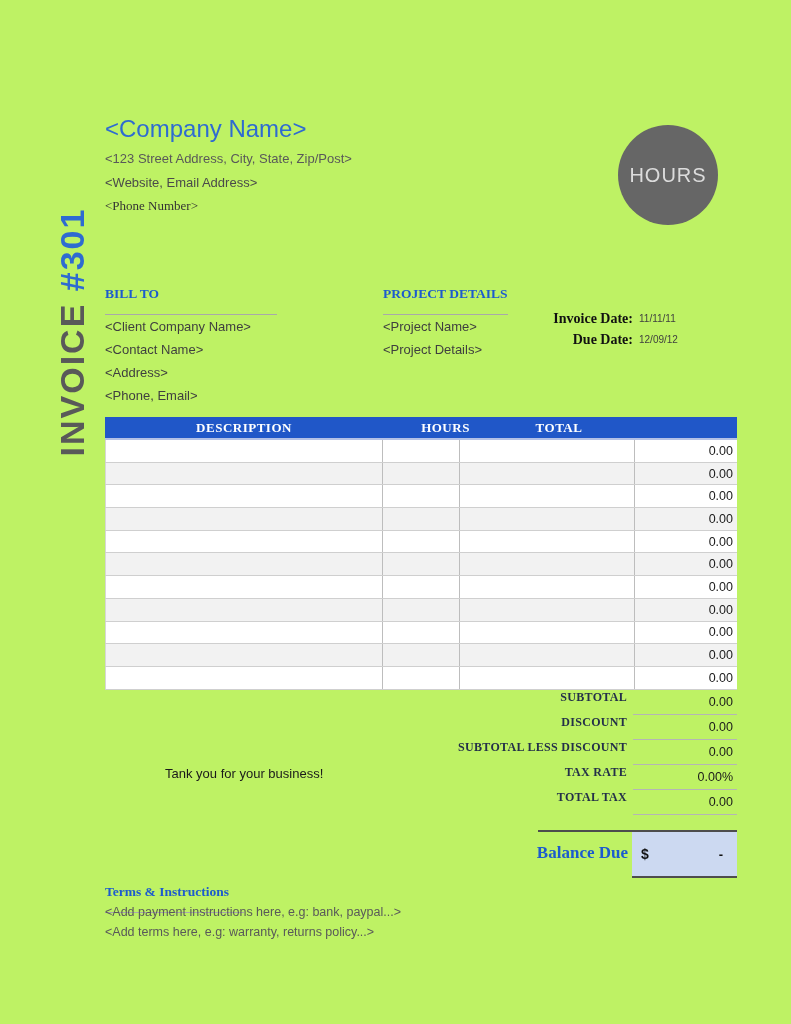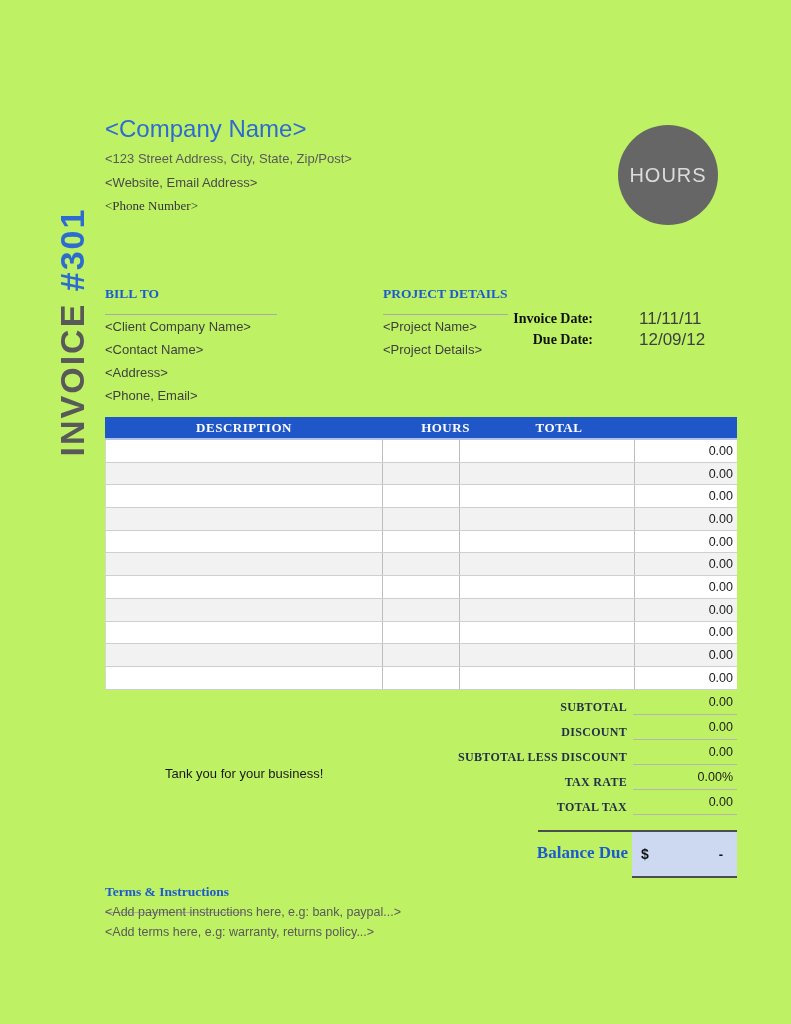--- a/index.html
+++ b/index.html
@@ -37,37 +37,37 @@
   }
   .heading-rule { border-bottom:1px solid #a9a9a9; }
   .billto-block { position:absolute; left:105px; top:286px; width:172px; }
   .project-block { position:absolute; left:383px; top:286px; width:125px; }
   .placeholder-line { font-size:13px; color:#3f3f3f; height:22px; line-height:22px; margin-top:1px; white-space:nowrap; }
 
   
   .dates-block { position:absolute; left:400px; top:308px; width:337px; }
   .date-row { display:flex; height:21px; align-items:center; }
   .date-label { flex:1; text-align:right; font-family:"Liberation Serif", serif; font-weight:bold; font-size:14px; color:#111; padding-right:4px;padding-left:40px; }
-  .date-value { width:100px; font-size:17px; color:#3f3f3f; padding-left:2px;margin-left:40px; }
+  .date-value { width:100px; font-size:10px; color:#3f3f3f; padding-left:2px; }
 
   
   .items-table { position:absolute; left:105px; top:417px; width:632px; }
   .thead { display:flex; height:23px; background:#2057c8; border-bottom:2px solid #b3c1e6;gap:24px; }
   .th { color:#ffffff; font-family:"Liberation Serif", serif; font-weight:bold; font-size:13px; letter-spacing:0.5px; display:flex; align-items:center; justify-content:center; }
   .col-desc { width:278px; } .col-hours { width:77px; } .col-rate { width:175px; } .col-total { width:102px; }
   .trow { display:flex; height:22.7px; border-bottom:1px solid #cfcfcf; background:#ffffff; }
   .trow:nth-of-type(even) { background:#f2f2f2; }
   .td { border-right:1px solid #bdbdbd; height:100%; }
   .td:first-child { border-left:1px solid #d6d6d6; }
   .td:last-child { border-right:none; }
   .td-total { display:flex; align-items:center; justify-content:flex-end; padding-right:4px; font-size:12.5px; color:#1a1a1a; border-right:none; }
 
   
   .totals-block { position:absolute; left:300px; top:690px; width:437px; }
-  .total-row { display:flex; height:25px; align-items:flex-end; }
+  .total-row { display:flex; height:25px; align-items:flex-start; }
   .total-label { flex:1; text-align:right; font-family:"Liberation Serif", serif; font-weight:bold; font-size:12px; letter-spacing:0.3px; color:#243049; padding-right:6px; }
   .total-value { width:104px; height:100%; display:flex; align-items:center; justify-content:flex-end; padding-right:4px; font-size:12.5px; color:#1a1a1a; border-bottom:1px solid #b5b5b5; }
 
   .thank-you { position:absolute; left:165px; top:766px; font-size:13px; color:#1a1a1a; }
 
   
   .balance-topline { position:absolute; left:538px; top:830px; width:199px; border-top:2px solid #4d4d4d; }
   .balance-label { position:absolute; left:388px; top:843px; width:240px; text-align:right; font-family:"Liberation Serif", serif; font-weight:bold; font-size:17px; color:#1c5bce; }
   .balance-box {
     position:absolute; left:632px; top:832px; width:105px; height:44px;

